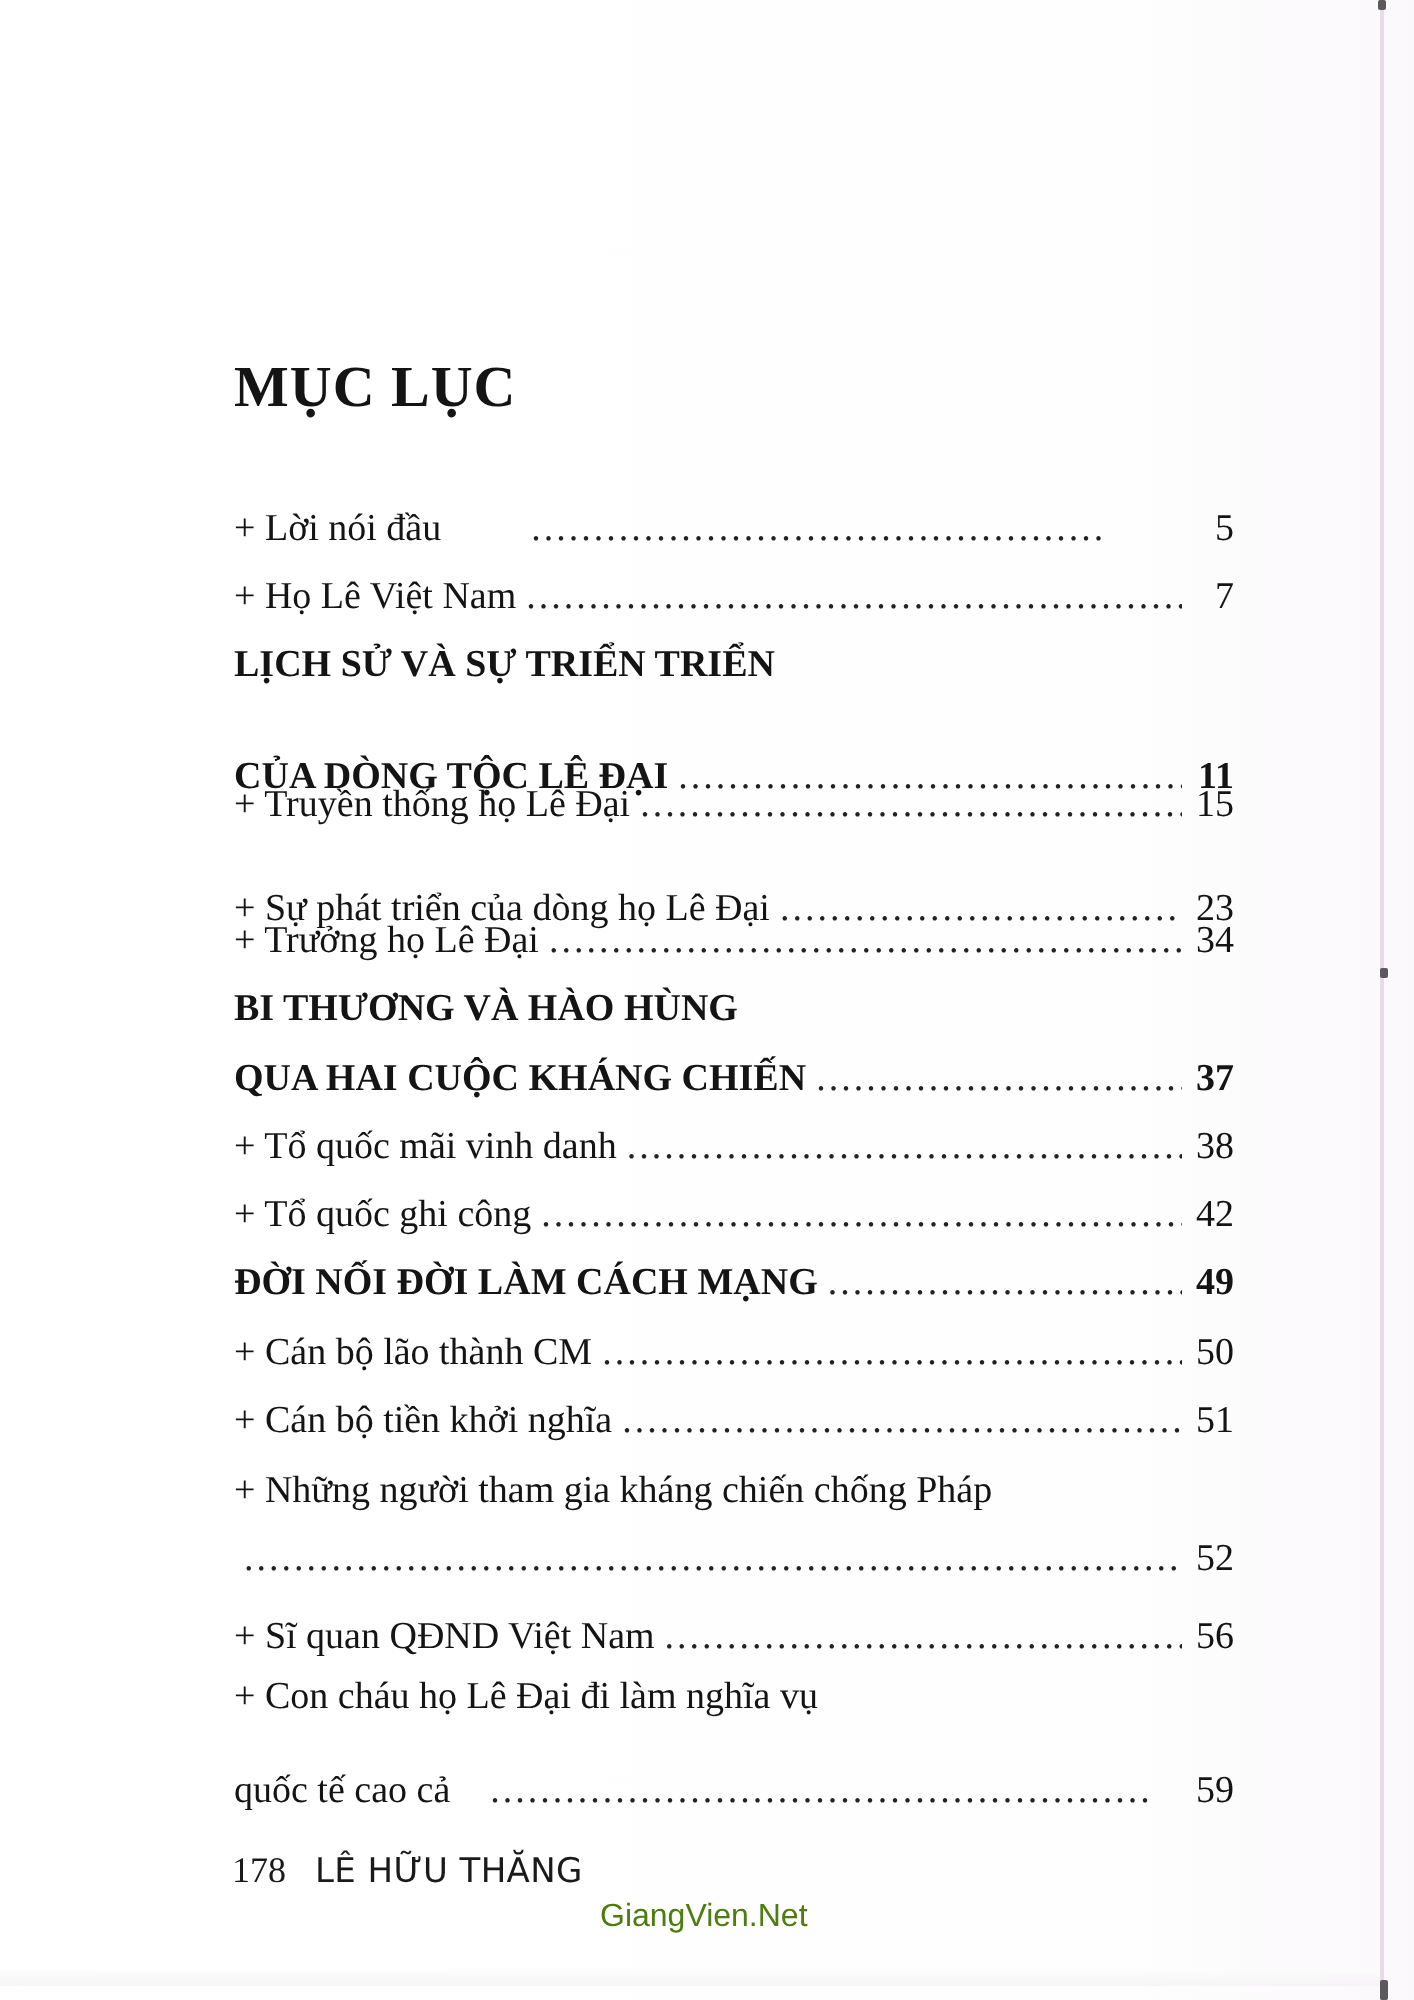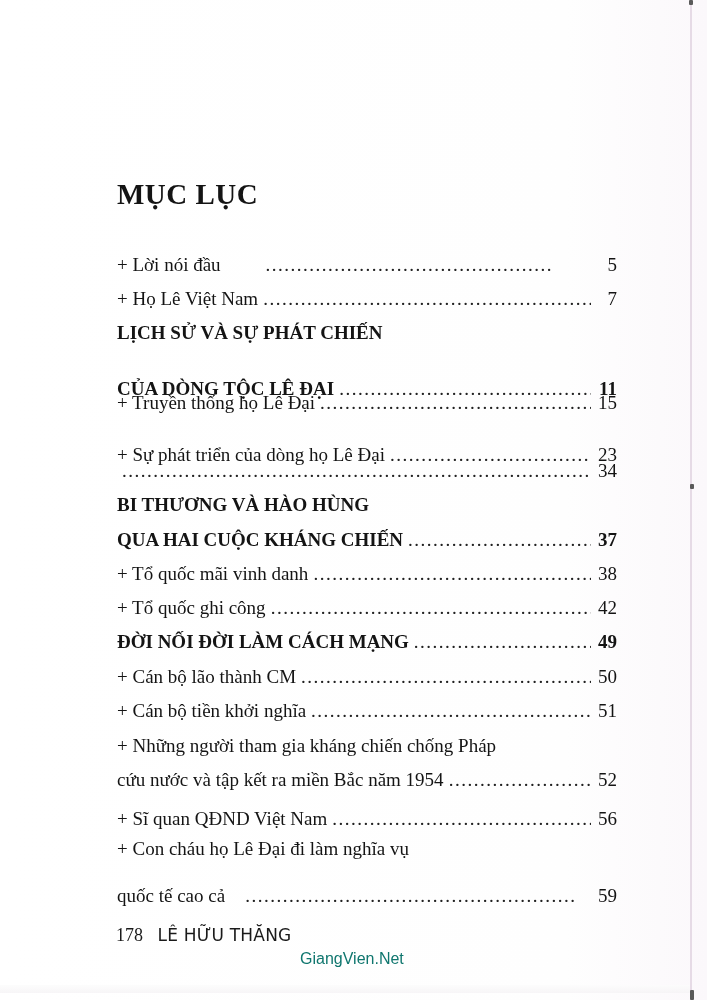--- a/index.html
+++ b/index.html
@@ -90,21 +90,21 @@
       font-family: "DejaVu Sans", sans-serif;
       font-size: 17px;
       letter-spacing: 0.2px;
     }
     .watermark {
       position: absolute;
       left: 300px;
       top: 950px;
       font-family: "Liberation Sans", sans-serif;
       font-size: 16px;
-      color: #0f766e;
+      color: #4d7c0f;
       white-space: nowrap;
     }
     .bleed {
       position: absolute;
       left: 0;
       top: 985px;
       width: 690px;
       height: 8px;
       background: linear-gradient(to bottom, #fcfcfc, #f5f3f5);
       opacity: 0.8;
@@ -127,21 +127,21 @@
     <span class="page">5</span>
   </div>
 
   <div class="row" style="top:288px;">
     <span class="label">+ Họ Lê Việt Nam</span>
     <span class="leader"></span>
     <span class="page">7</span>
   </div>
 
   <div class="row bold noleader" style="top:322px;">
-    <span class="label">LỊCH SỬ VÀ SỰ PHÁT CHIẾN</span>
+    <span class="label">LỊCH SỬ VÀ SỰ TRIỂN TRIỂN</span>
 
   </div>
 
   <div class="row bold" style="top:378px;">
     <span class="label">CỦA DÒNG TỘC LÊ ĐẠI</span>
     <span class="leader"></span>
     <span class="page">11</span>
   </div>
 
   <div class="row" style="top:392px;">
@@ -150,20 +150,21 @@
     <span class="page">15</span>
   </div>
 
   <div class="row" style="top:444px;">
     <span class="label">+ Sự phát triển của dòng họ Lê Đại</span>
     <span class="leader"></span>
     <span class="page">23</span>
   </div>
 
   <div class="row" style="top:460px;">
+    <span class="label">+ Trưởng họ Lê Đại</span>
     <span class="leader"></span>
     <span class="page">34</span>
   </div>
 
   <div class="row bold noleader" style="top:494px;text-align:right;">
     <span class="label">BI THƯƠNG VÀ HÀO HÙNG</span>
 
   </div>
 
   <div class="row bold" style="top:529px;">
@@ -201,21 +202,20 @@
     <span class="leader"></span>
     <span class="page">51</span>
   </div>
 
   <div class="row noleader" style="top:735px;">
     <span class="label">+ Những người tham gia kháng chiến chống Pháp</span>
 
   </div>
 
   <div class="row" style="top:769px;">
-    <span class="label">cứu nước và tập kết ra miền Bắc năm 1954</span>
     <span class="leader"></span>
     <span class="page">52</span>
   </div>
 
   <div class="row" style="top:808px;">
     <span class="label">+ Sĩ quan QĐND Việt Nam</span>
     <span class="leader"></span>
     <span class="page">56</span>
   </div>
 

